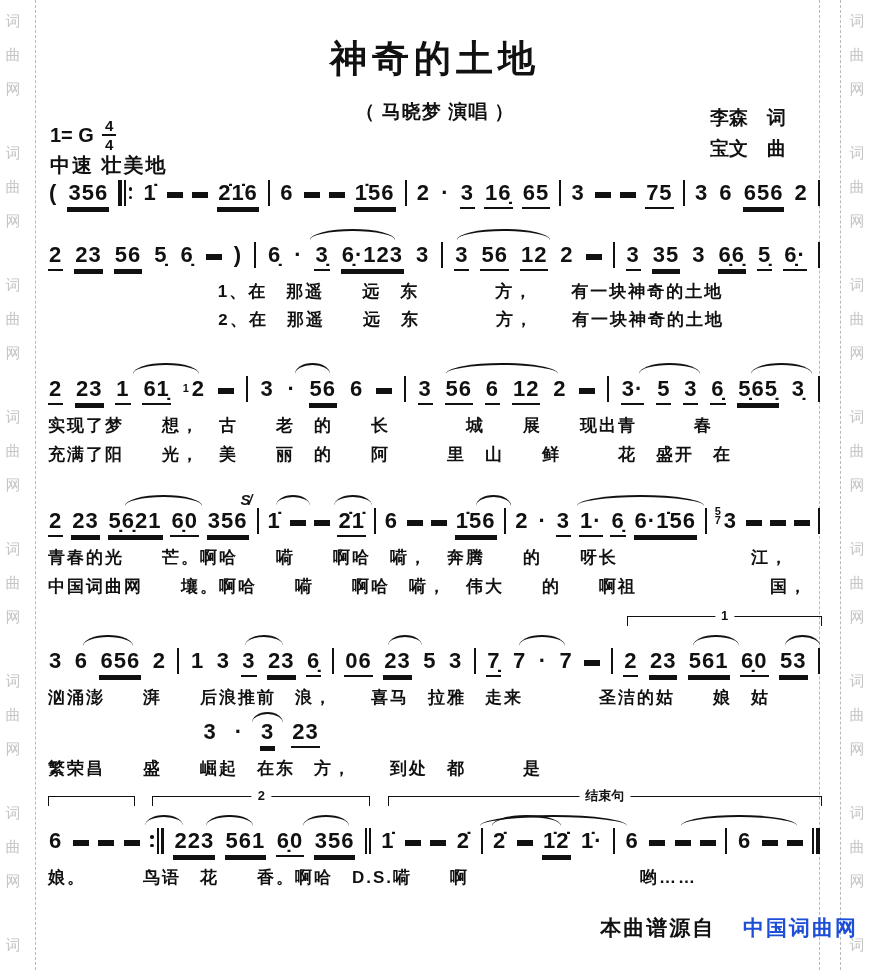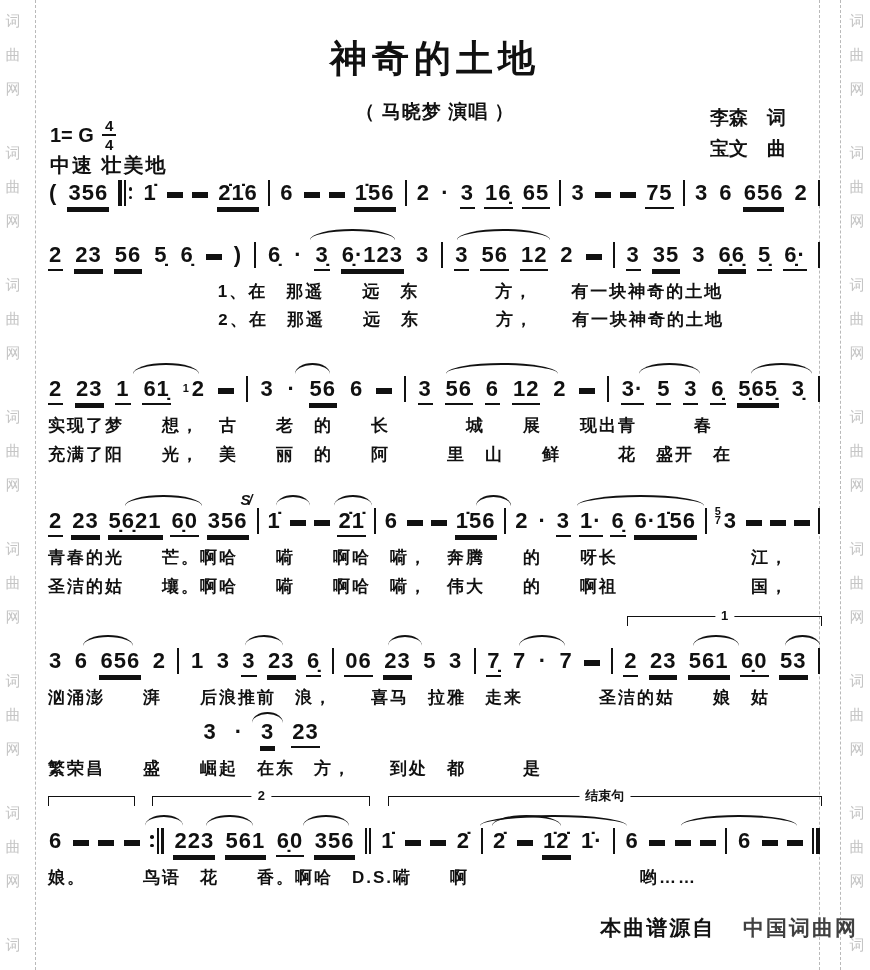--- a/index.html
+++ b/index.html
@@ -515,21 +515,21 @@
           <span class="t dashline"></span>
         </span>
         <span class="tok">
           <span class="t dashline"></span>
         </span>
         <span class="bar">
           <i class="bl"></i>
         </span>
       </div>
       <div class="lyric-row">青春的光　　芒。啊哈　　嗬　　啊哈　嗬，　奔腾　　的　　呀长　　　　　　　江，</div>
-      <div class="lyric-row">圣洁的姑　　壤。啊哈　　嗬　　啊哈　嗬，　伟大　　的　　啊祖　　　　　　　国，</div>
+      <div class="lyric-row">中国词曲网　　壤。啊哈　　嗬　　啊哈　嗬，　伟大　　的　　啊祖　　　　　　　国，</div>
     </div>
     <div class="score-line" style="margin-top: 44px;">
       <div class="notes">
         <div class="volta" style="left: 75%; width: 25%;">
           <span class="vlabel">1</span>
         </div>
         <div class="arcline" style="left: 4.5%; width: 6.5%;"></div>
         <div class="arcline" style="left: 25.5%; width: 5%;"></div>
         <div class="arcline" style="left: 44%; width: 4.5%;"></div>
         <div class="arcline" style="left: 61%; width: 6%;"></div>
@@ -749,14 +749,14 @@
           <i class="bl"></i>
           <i class="bl thick"></i>
         </span>
       </div>
       <div class="lyric-row">娘。　　　鸟语　花　　香。啊哈　D.S.嗬　　啊　　　　　　　　　哟……</div>
     </div>
   </div>
 
 <div class="footer">
   <span>本曲谱源自</span>
-  <span class="site" style="color: #404040;">中国词曲网</span>
+  <span class="site" style="color: #1d4ed8;">中国词曲网</span>
 </div>
 
 </body></html>

